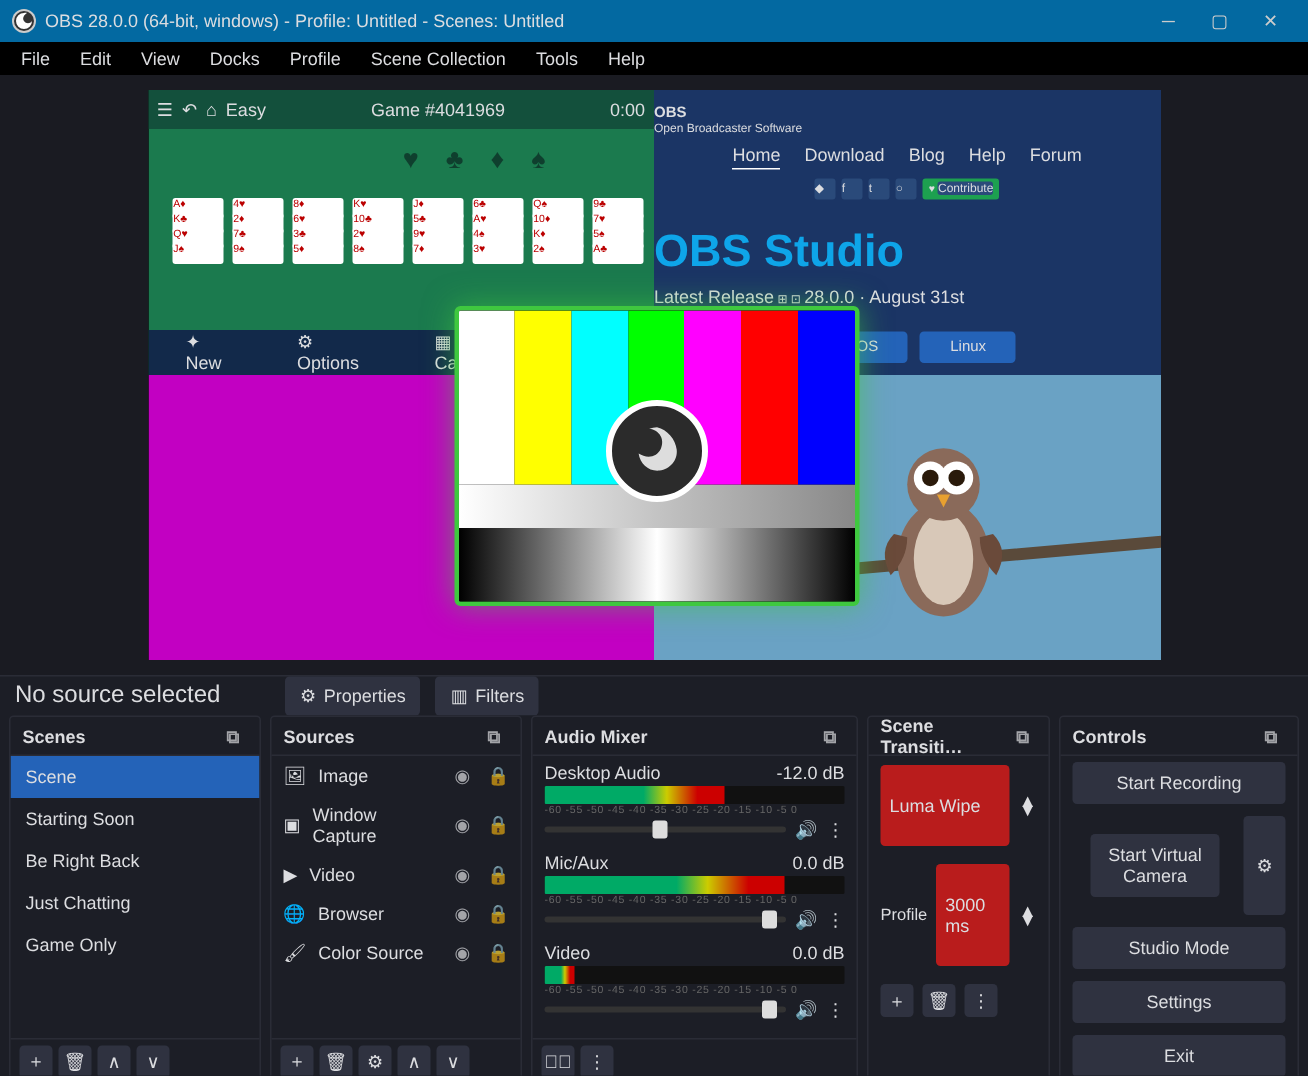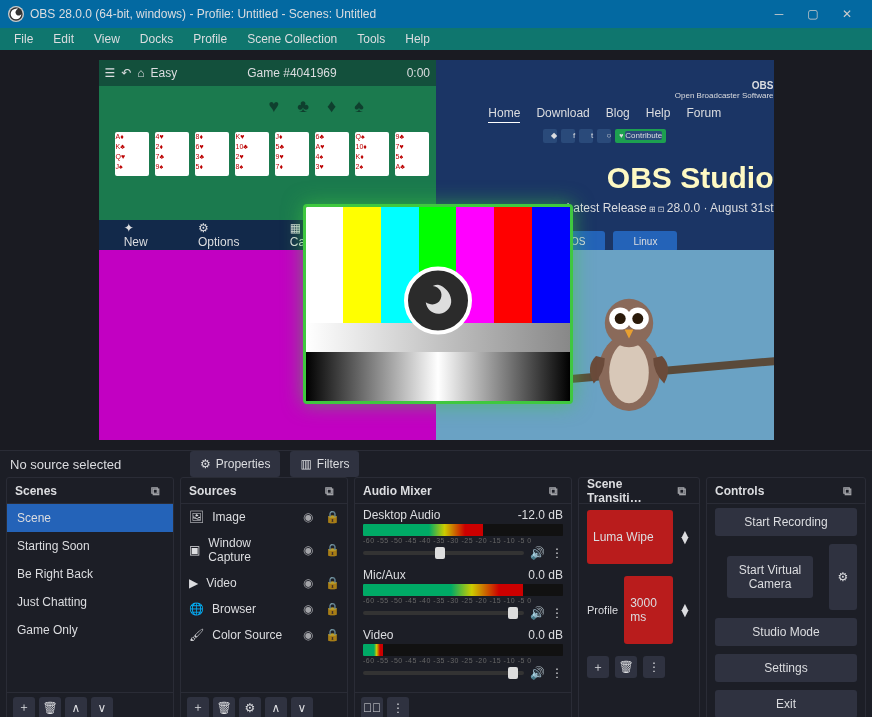--- a/index.html
+++ b/index.html
@@ -1,21 +1,21 @@
 <!DOCTYPE html>
 <html><head>
 <meta charset="utf-8">
 <style>
 *{margin:0;padding:0;box-sizing:border-box;font-family:Arial,sans-serif;font-size:12px;color:#dcdde0}
 body{background:#1c1e26;width:872px;height:717px;overflow:hidden;display:flex;flex-direction:column}
 .titlebar{height:30px;background:#0369a1;display:flex;align-items:center;padding:0 8px}
 .titlebar .logo{width:16px;height:16px;border-radius:50%;background:#ccc;margin-right:6px;display:flex;align-items:center;justify-content:center}
 .titlebar .title{flex:1;font-size:12px;color:#dcdde0}
 .titlebar .wbtn{width:34px;height:28px;display:flex;align-items:center;justify-content:center;color:#ccc}
-.menubar{height:24px;display:flex;padding:0 4px;background:#0f766e}
+.menubar{height:24px;display:flex;padding:0 4px;background:#000000}
 .menubar span{padding:4px 10px;cursor:default}
 .preview-area{flex:0 0 400px;background:#1a1b22;display:flex;justify-content:center;align-items:center}
 .preview{width:675px;height:380px;background:#000;position:relative;overflow:hidden}
 .quad{position:absolute;width:50%;height:50%}
 .q-tl{top:0;left:0;background:#1b7a4e}
 .q-tr{top:0;right:0;background:#1b3565}
 .q-bl{bottom:0;left:0;background:#c200c2}
 .q-br{bottom:0;right:0;background:#6aa2c4}
 .testcard{position:absolute;left:204px;top:144px;width:270px;height:200px;border:3px solid #3fc83f;border-radius:4px;box-shadow:0 0 20px rgba(63,200,63,0.6);overflow:hidden;background:#000}
 .bars{display:flex;height:60%}
@@ -25,35 +25,35 @@
 .obs-logo{position:absolute;top:50%;left:50%;transform:translate(-50%,-55%);width:68px;height:68px;border-radius:50%;background:#2b2b2b;border:4px solid #fff;display:flex;align-items:center;justify-content:center}
 .obs-logo svg{width:42px;height:42px}
 .soli-top{position:absolute;top:0;left:0;right:0;height:26px;background:#13503c;display:flex;align-items:center;padding:0 6px;font-size:10px;color:#fff}
 .soli-top .sp{flex:1}
 .soli-bot{position:absolute;bottom:0;left:0;right:0;height:30px;background:#12294a;display:flex;justify-content:space-around;align-items:center;font-size:8px;color:#8ab}
 .suit{position:absolute;top:36px;display:flex;gap:18px;left:170px}
 .suit span{font-size:18px;color:#0f3f2e}
 .cards{position:absolute;top:76px;left:16px;display:flex;gap:6px}
 .col{width:34px;display:flex;flex-direction:column}
 .card{width:34px;height:14px;background:#fff;border-radius:2px;margin-top:-4px;font-size:7px;color:#b00;padding:1px}
-.obs-web{position:absolute;top:20px;width:100%;text-align:right}
+.obs-web{position:absolute;top:10px;width:100%;text-align:left}
 .obs-web .sm{font-size:10px;font-weight:bold}
 .obs-web .nav{display:flex;justify-content:center;gap:16px;font-size:9px;margin-top:6px}
 .obs-web .nav span:first-child{border-bottom:1px solid #fff;padding-bottom:2px}
 .obs-web .social{display:flex;justify-content:center;gap:4px;margin-top:6px}
 .obs-web .social span{width:14px;height:14px;background:#2a4a7a;border-radius:2px;font-size:8px;line-height:14px}
 .obs-web .social .contrib{width:auto;padding:0 4px;background:#1da050;font-size:7px}
-.obs-web h1{font-size:30px;font-weight:bold;margin-top:18px;color:#fef9c3}
+.obs-web h1{font-size:30px;font-weight:bold;margin-top:18px;color:#0ea5e9}
 .obs-web .lr{font-size:8px;margin-top:6px}
 .obs-web .btns{display:flex;justify-content:center;gap:8px;margin-top:16px}
 .obs-web .btns span{padding:5px 20px;background:#2463b8;border-radius:3px;font-size:10px}
 .bird{position:absolute;bottom:20px;right:90px;width:110px;height:130px}
 .branch{position:absolute;bottom:60px;left:-40px;right:-40px;height:8px;background:#5a4a3a;border-radius:4px;transform:rotate(-5deg)}
 .toolbar{height:34px;background:#1c1e26;display:flex;align-items:center;padding:0 10px;gap:10px;border-top:1px solid #2a2c36}
-.toolbar .status{flex:0 0 170px;font-size:13px}
+.toolbar .status{flex:0 0 170px;font-size:16px}
 .tbtn{background:#2f3240;border:none;padding:6px 10px;border-radius:3px;display:flex;align-items:center;gap:5px;cursor:pointer}
 .panels{flex:1;display:flex;gap:6px;padding:0 6px 6px 6px;background:#1c1e26}
 .panel{background:#1c1e26;display:flex;flex-direction:column;border:1px solid #2a2c36;border-radius:3px}
 .p-scenes{width:168px}.p-sources{width:168px}.p-mixer{width:218px}.p-trans{width:122px}.p-ctrl{flex:1}
 .phead{height:26px;display:flex;align-items:center;padding:0 8px;font-weight:bold;font-size:13px;border-bottom:1px solid #2a2c36}
 .phead .sp{flex:1}
 .popicon{width:14px;height:14px;opacity:0.7}
 .plist{flex:1;overflow:auto}
 .litem{padding:7px 10px;cursor:default;display:flex;align-items:center;gap:8px}
 .litem.sel{background:#2463b8}

